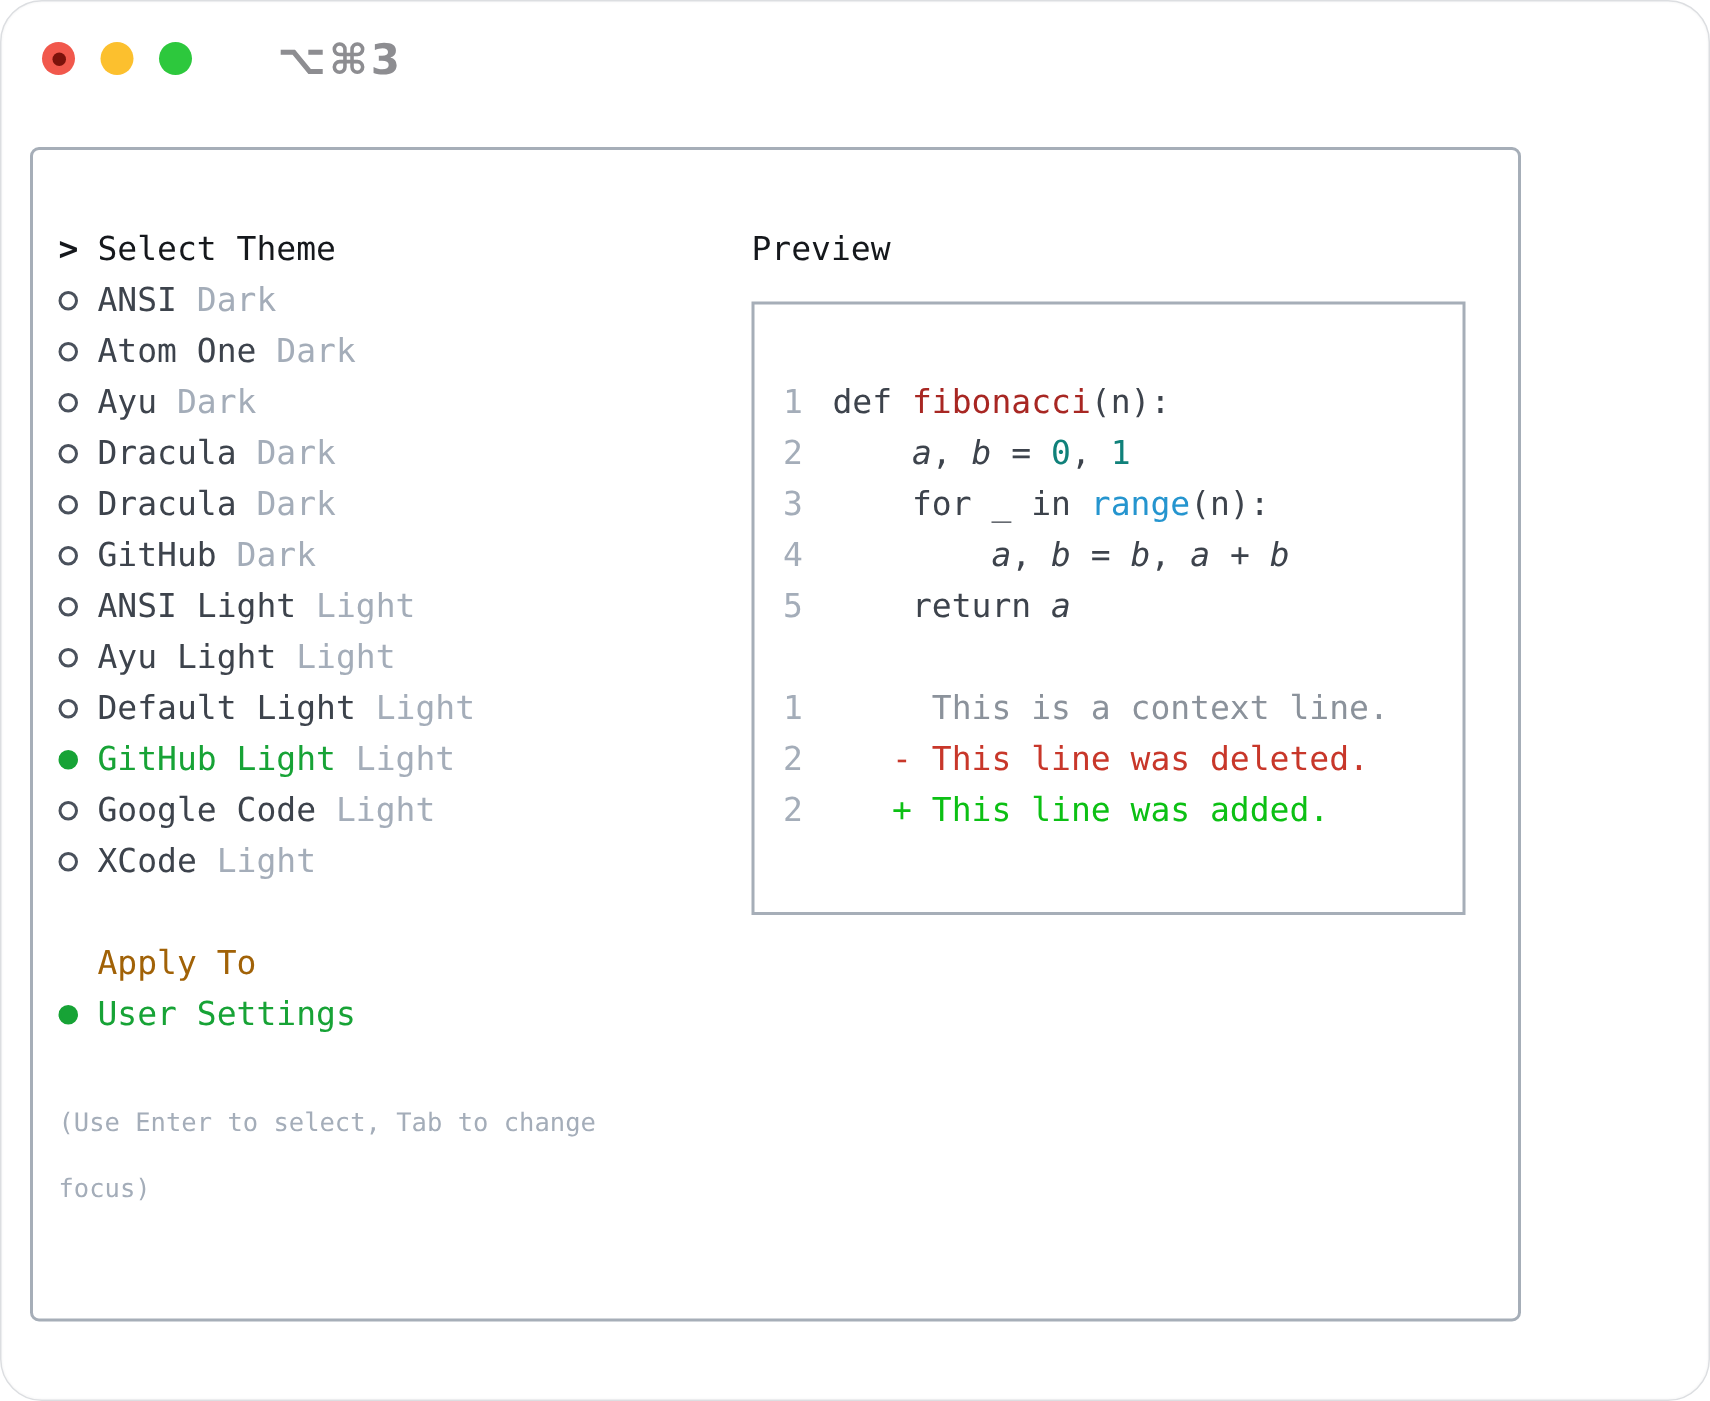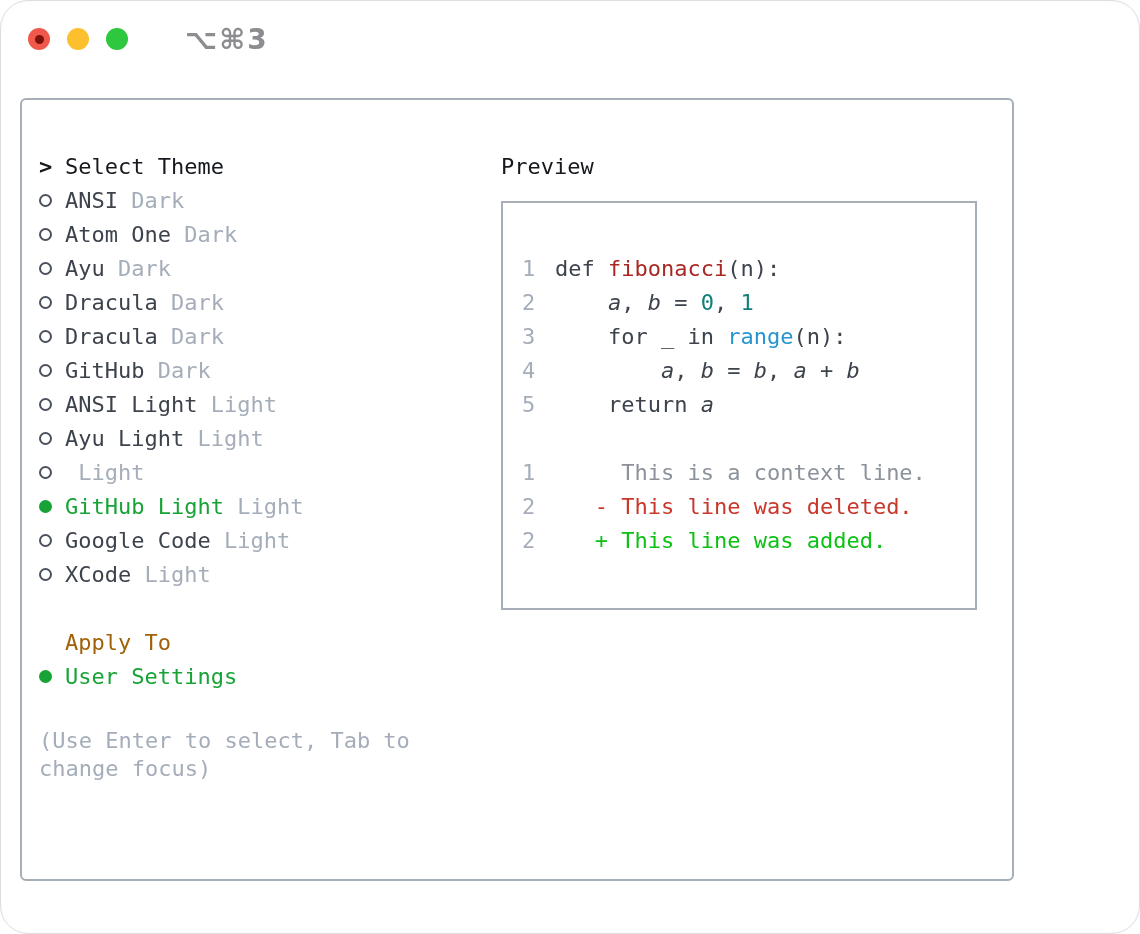--- a/index.html
+++ b/index.html
@@ -43,21 +43,21 @@
   .hdr  { font-weight:normal; color:#15181c; }
   .hdr2 { color:#a16207; }
   .radio { width:13px; height:13px; border-radius:50%;
            border:2px solid #4a515c; background:transparent; }
   .radio.sel { background:#17a336; border-color:#17a336; }
   .name { color:#3d434c; }
   .name.sel { color:#17a336; }
   .variant { color:#a4adb9; }
   .gap { height:34px; }
 
-  .help { width:392px; font-size:22px; line-height:28px; color:#a4adb9;
+  .help { width:392px; font-size:17px; line-height:44px; color:#a4adb9;
           white-space:pre-wrap; }
 
   
   .preview-box {
     margin-top:18px; width:476px;
     border:2px solid #a6aeb8; background:#ffffff;
     padding:48px 0 51px 19px;
   }
   .pline { display:flex; height:34px; align-items:center; font-size:22px; }
   .lnum { width:33px; flex:none; color:#a4adb9; white-space:pre; }
@@ -95,21 +95,21 @@
 
       <div id="theme-list">
           <div class="row"><span class="marker-cell"><span class="radio"></span></span><span class="name">ANSI</span><span class="name"> </span><span class="variant">Dark</span></div>
           <div class="row"><span class="marker-cell"><span class="radio"></span></span><span class="name">Atom One</span><span class="name"> </span><span class="variant">Dark</span></div>
           <div class="row"><span class="marker-cell"><span class="radio"></span></span><span class="name">Ayu</span><span class="name"> </span><span class="variant">Dark</span></div>
           <div class="row"><span class="marker-cell"><span class="radio"></span></span><span class="name">Dracula</span><span class="name"> </span><span class="variant">Dark</span></div>
           <div class="row"><span class="marker-cell"><span class="radio"></span></span><span class="name">Dracula</span><span class="name"> </span><span class="variant">Dark</span></div>
           <div class="row"><span class="marker-cell"><span class="radio"></span></span><span class="name">GitHub</span><span class="name"> </span><span class="variant">Dark</span></div>
           <div class="row"><span class="marker-cell"><span class="radio"></span></span><span class="name">ANSI Light</span><span class="name"> </span><span class="variant">Light</span></div>
           <div class="row"><span class="marker-cell"><span class="radio"></span></span><span class="name">Ayu Light</span><span class="name"> </span><span class="variant">Light</span></div>
-          <div class="row"><span class="marker-cell"><span class="radio"></span></span><span class="name"> </span><span class="variant">Light</span></div>
+          <div class="row"><span class="marker-cell"><span class="radio"></span></span><span class="name">Default Light</span><span class="name"> </span><span class="variant">Light</span></div>
           <div class="row"><span class="marker-cell"><span class="radio sel"></span></span><span class="name sel">GitHub Light</span><span class="name"> </span><span class="variant">Light</span></div>
           <div class="row"><span class="marker-cell"><span class="radio"></span></span><span class="name">Google Code</span><span class="name"> </span><span class="variant">Light</span></div>
           <div class="row"><span class="marker-cell"><span class="radio"></span></span><span class="name">XCode</span><span class="name"> </span><span class="variant">Light</span></div>
         </div>
 
       <div class="gap"></div>
 
       <div class="row">
         <span class="marker-cell"></span>
         <span class="hdr2">Apply To</span>

